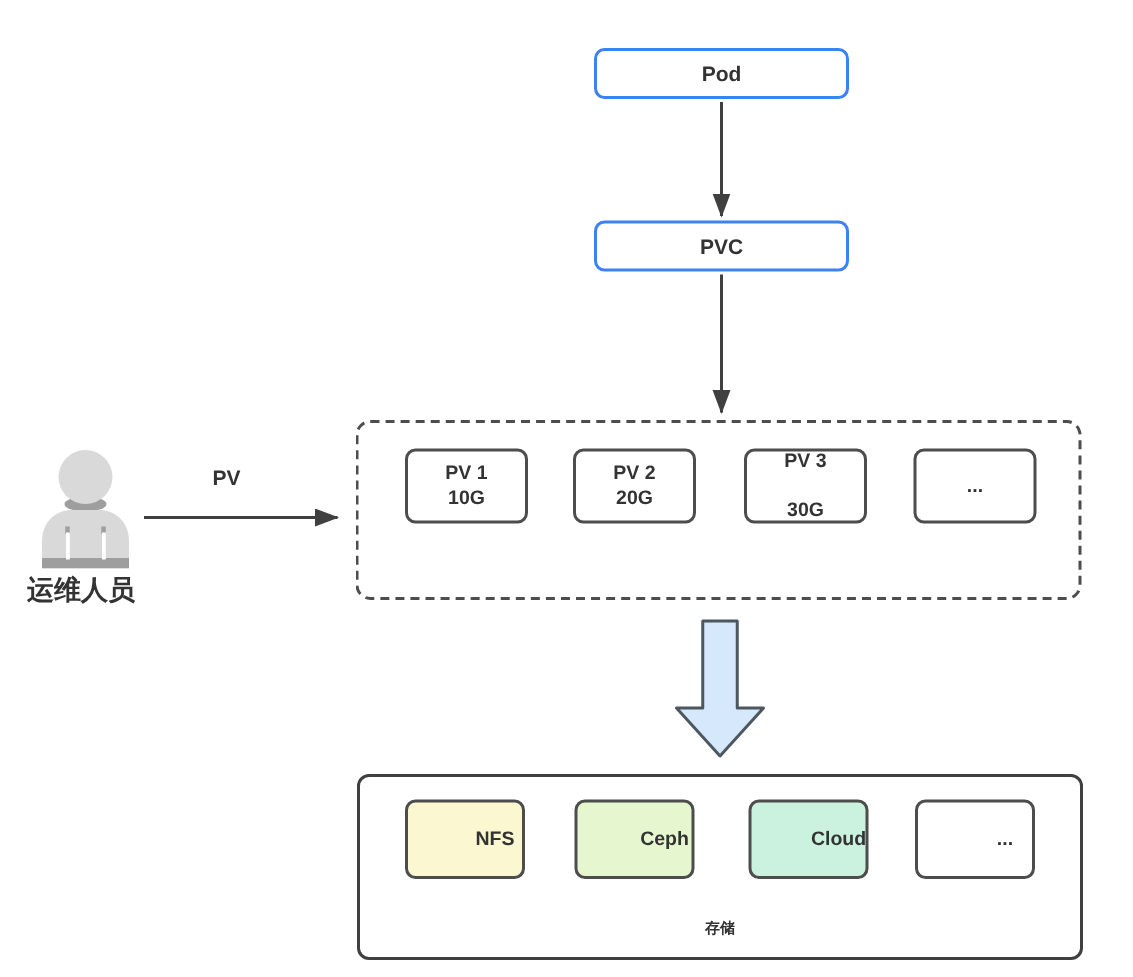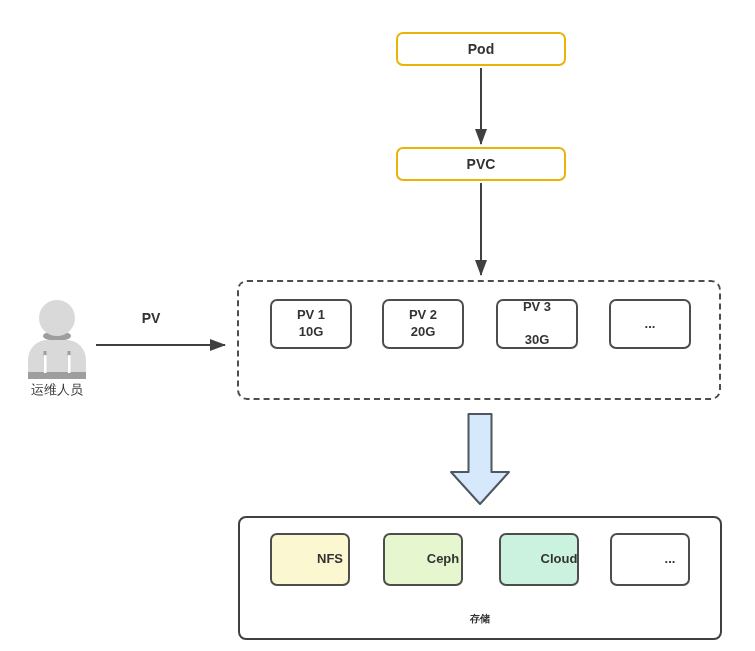--- a/index.html
+++ b/index.html
@@ -9,21 +9,21 @@
     background:#ffffff;
     font-family:"Liberation Sans","DejaVu Sans",sans-serif;
     color:#333333;
     overflow:hidden;
   }
   .abs{position:absolute;}
   
   .node-box{
     width:170px;height:34px;
     background:#ffffff;
-    border:2px solid #eab308;
+    border:2px solid #3b82f6;
     border-radius:7px;
     display:flex;align-items:center;justify-content:center;
     font-size:14px;font-weight:bold;
     box-sizing:border-box;
   }
   
   .pool-box{
     left:237px;top:280px;width:484px;height:120px;
     border:2px dashed #4d4d4d;
     border-radius:10px;
@@ -48,21 +48,21 @@
   }
   .pv-cell{width:82px;height:50px;top:17px;}
   .st-cell{width:80px;height:53px;top:15px;padding-left:40px;}
   .container-label{
     position:absolute;left:0;right:0;
     text-align:center;font-weight:bold;
   }
   .pool-label{bottom:10px;font-size:16px;}
   .storage-label{bottom:12px;font-size:10px;}
   .small-label{
-    font-weight:normal;font-size:13px;text-align:center;
+    font-weight:bold;font-size:18px;text-align:left;
   }
   .pv-arrow-label{
     left:133px;top:310px;width:36px;
     font-weight:bold;font-size:14px;text-align:center;
   }
   svg{display:block;}
   .overlay{pointer-events:none;}
 </style>
 </head>
 <body>

